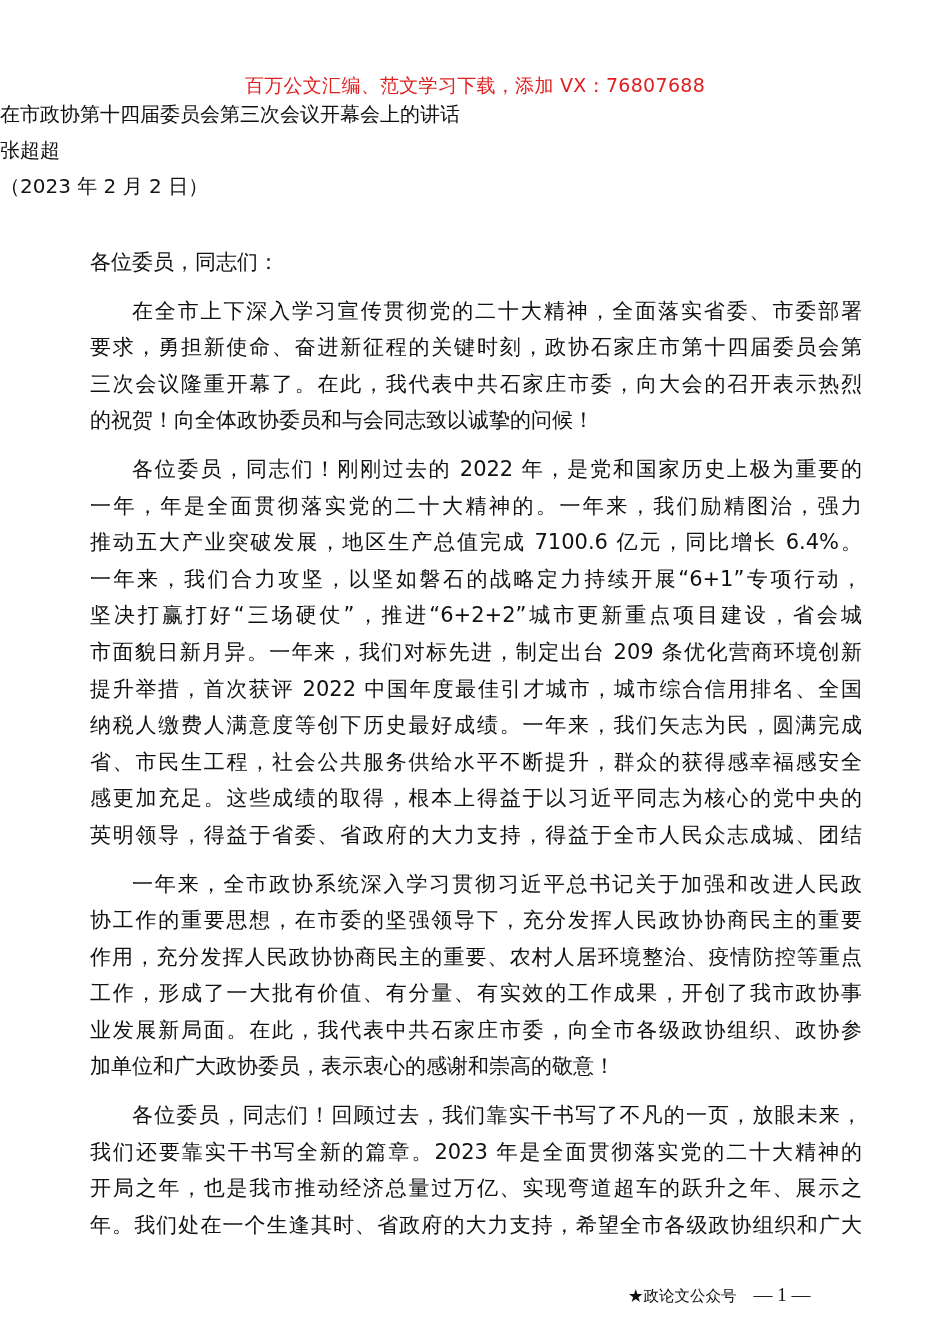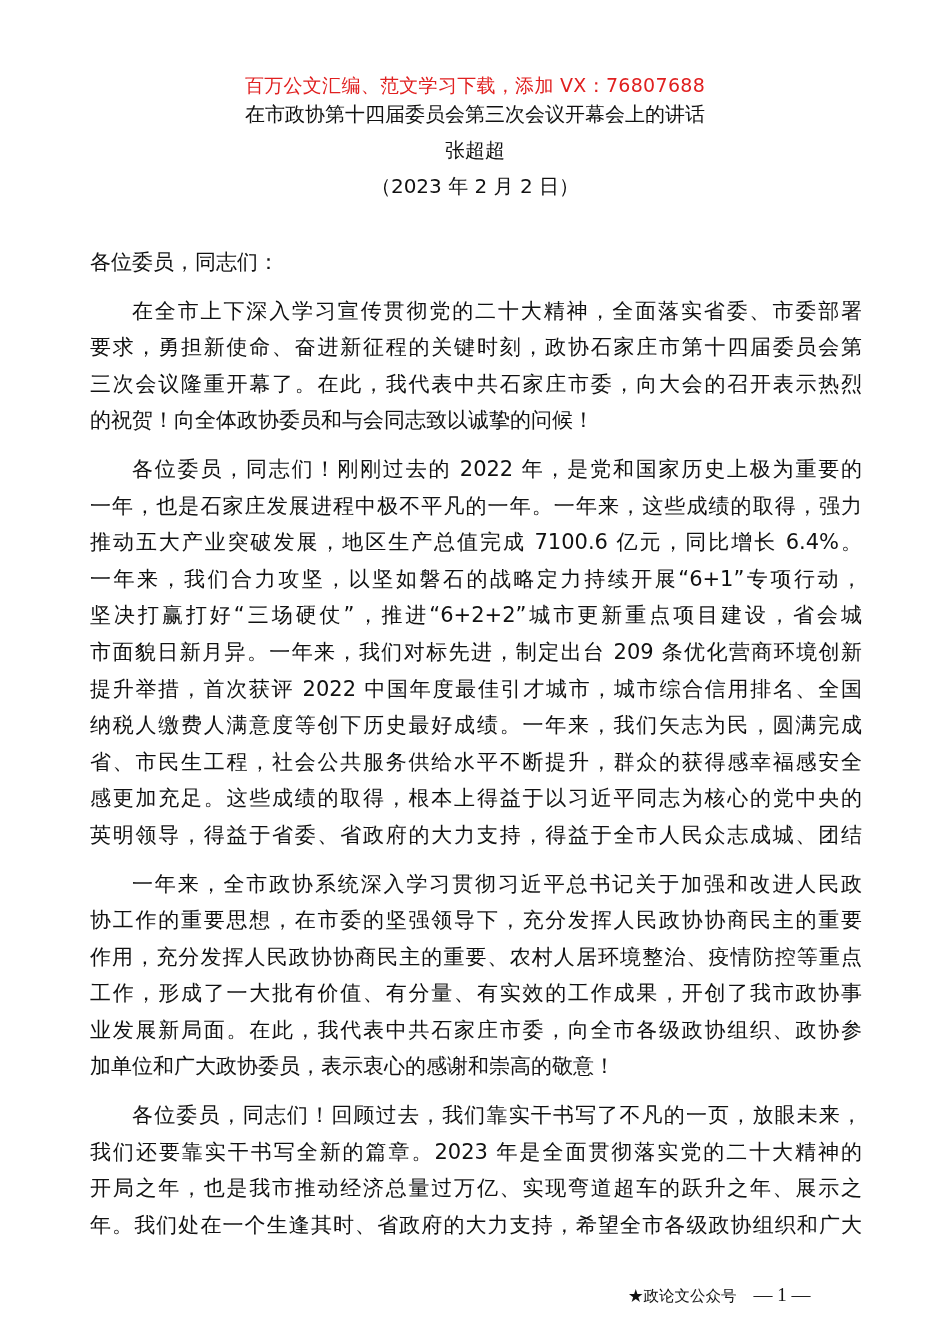--- a/index.html
+++ b/index.html
@@ -1,20 +1,20 @@
 <!DOCTYPE html>
 <html><head>
 <meta charset="utf-8">
 <style>
   html, body { margin: 0; padding: 0; background: #ffffff; }
   body { width: 950px; height: 1344px; position: relative; overflow: hidden;
          font-family: "DejaVu Sans", "Liberation Sans", sans-serif; color: #111; }
   .header-note { position: absolute; top: 44px; left: 0; width: 950px; text-align: center;
                  font-size: 19px; color: #e02020; letter-spacing: 0.3px; margin-top: 29px; }
-  .title-block { position: absolute; top: 96px; left: 0; width: 950px; text-align: center; font-size: 20px; }
+  .title-block { position: absolute; top: 96px; left: 0; width: 950px; font-size: 20px; }
   .title-block div { height: 36px; line-height: 36px; }
   .body { position: absolute; top: 244px; left: 90px; width: 772px; font-size: 21px; }
   .line { height: 36.6px; line-height: 36.6px; white-space: nowrap; overflow: visible; text-align: justify; text-align-last: justify; }
   .line.last { text-align-last: left; }
   .line.indent { padding-left: 42px; margin-top: 12px; }
   .footer { position: absolute; top: 1284px; left: 628px; font-size: 15.5px; white-space: nowrap; }
   .footer .star-label { font-family: Liberation Sans, sans-serif; }
   .footer .page-num { font-family: "Liberation Serif", serif; font-size: 19px; margin-left: 12px; }
 </style>
 </head>
@@ -28,21 +28,21 @@
   <div>（2023 年 2 月 2 日）</div>
 </div>
 
 <div class="body">
   <div class="line last">各位委员，同志们：</div>
   <div class="line indent">在全市上下深入学习宣传贯彻党的二十大精神，全面落实省委、市委部署</div>
   <div class="line">要求，勇担新使命、奋进新征程的关键时刻，政协石家庄市第十四届委员会第</div>
   <div class="line">三次会议隆重开幕了。在此，我代表中共石家庄市委，向大会的召开表示热烈</div>
   <div class="line last">的祝贺！向全体政协委员和与会同志致以诚挚的问候！</div>
   <div class="line indent">各位委员，同志们！刚刚过去的 2022 年，是党和国家历史上极为重要的</div>
-  <div class="line">一年，也是石家庄发展进程中极不平凡的一年。一年来，这些成绩的取得，强力</div>
+  <div class="line">一年，年是全面贯彻落实党的二十大精神的。一年来，我们励精图治，强力</div>
   <div class="line">推动五大产业突破发展，地区生产总值完成 7100.6 亿元，同比增长 6.4%。</div>
   <div class="line">一年来，我们合力攻坚，以坚如磐石的战略定力持续开展“6+1”专项行动，</div>
   <div class="line">坚决打赢打好“三场硬仗”，推进“6+2+2”城市更新重点项目建设，省会城</div>
   <div class="line">市面貌日新月异。一年来，我们对标先进，制定出台 209 条优化营商环境创新</div>
   <div class="line">提升举措，首次获评 2022 中国年度最佳引才城市，城市综合信用排名、全国</div>
   <div class="line">纳税人缴费人满意度等创下历史最好成绩。一年来，我们矢志为民，圆满完成</div>
   <div class="line">省、市民生工程，社会公共服务供给水平不断提升，群众的获得感幸福感安全</div>
   <div class="line">感更加充足。这些成绩的取得，根本上得益于以习近平同志为核心的党中央的</div>
   <div class="line">英明领导，得益于省委、省政府的大力支持，得益于全市人民众志成城、团结</div>
   <div class="line indent">一年来，全市政协系统深入学习贯彻习近平总书记关于加强和改进人民政</div>

